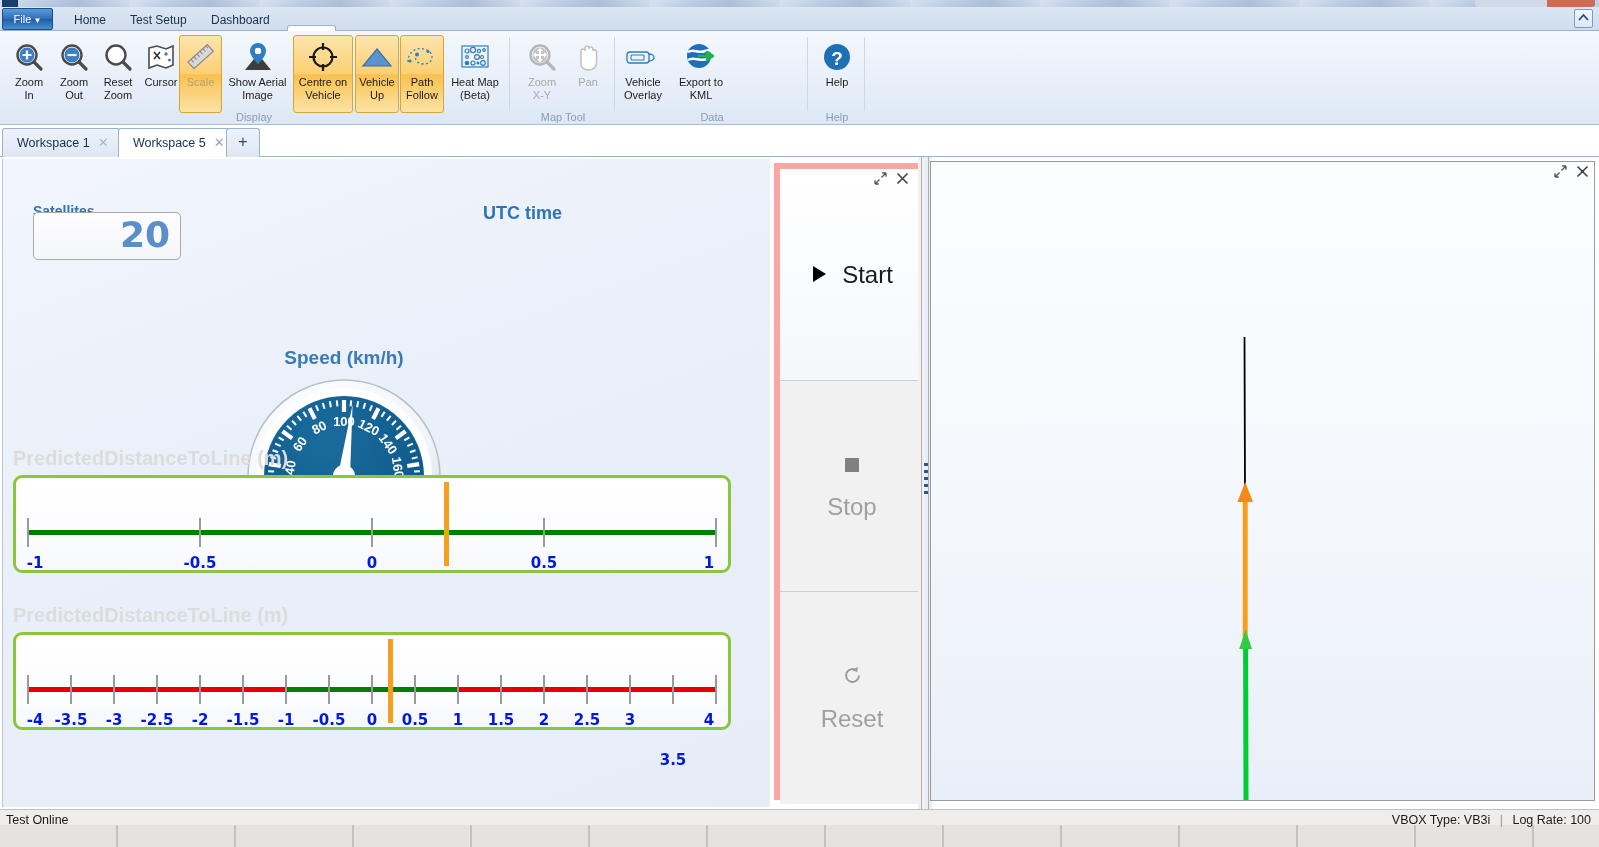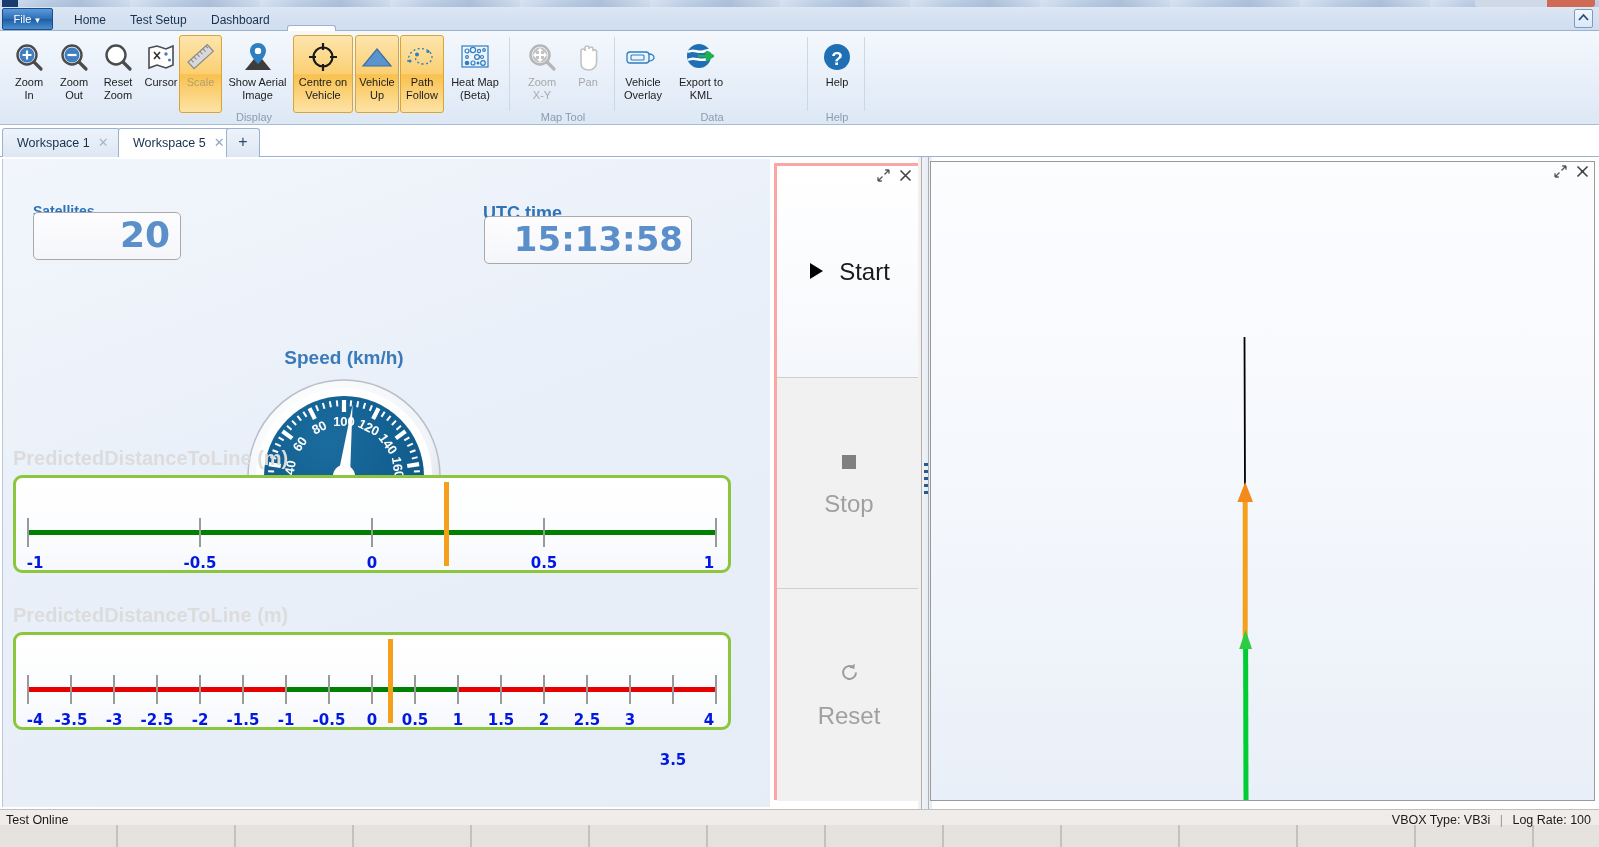--- a/index.html
+++ b/index.html
@@ -179,21 +179,21 @@
   .lg-marker { position:absolute; width:5px; background:#f5a01c; }
   .lg-lbl {
     position:absolute; font-size:15px; color:#0018e0;
     font-family:"DejaVu Sans", sans-serif; font-weight:600;
     text-align:center; transform:translateX(-50%);
   }
 
   
   #runpane {
     position:absolute; left:774px; top:163px; width:146px; height:637px;
-    border:3px solid #fca5a5; background:#a21caf;
+    border:6px solid #fca5a5; background:#a21caf;
   }
   .runbtn {
     position:absolute; left:0; width:144px; height:211px;
     display:flex; align-items:center; justify-content:center; gap:14px;
     font-size:24px; cursor:pointer;
   }
   .runbtn.enabled {
     background:linear-gradient(180deg,#ffffff 0%, #fbfcfe 45%, #f4f7fb 100%);
     color:#1a1a1a;
   }
@@ -566,21 +566,20 @@
           </g>
         <g id="needle">
             <path d="M104.0 98.7 L106.6 26.5 L92.0 97.3 Z" fill="#ffffff"></path>
           </g>
         <circle cx="98" cy="98" r="11" fill="#ffffff"></circle>
         <text x="98" y="148" text-anchor="middle" font-size="25" font-weight="bold" fill="#ffffff" font-family="Liberation Sans, sans-serif">105.1</text>
       </svg>
     </div>
 
     <div class="fieldlbl" style="left:480px; top:32px; font-size:18px;">UTC time</div>
-    <div class="valuebox" style="left:481px; top:57px; width:208px; height:48px; font-size:34px; line-height:44px; padding-right:8px;">15:13:58</div>
 
     <div class="lgauge-title" style="left:10px; top:288px;">PredictedDistanceToLine (m)</div>
     <div class="lgauge" id="lg1" style="left: 10px; top: 316px; width: 718px; height: 98px; border-color: rgb(140, 198, 63);">
         <div class="lg-band" style="left:12px; width:688px; top:52px; background:#008000;"></div>
         <div class="lg-tick" style="left:11px; top:40px; height:29px;"></div>
         <div class="lg-tick" style="left:183px; top:40px; height:29px;"></div>
         <div class="lg-tick" style="left:355px; top:40px; height:29px;"></div>
         <div class="lg-tick" style="left:527px; top:40px; height:29px;"></div>
         <div class="lg-tick" style="left:699px; top:40px; height:29px;"></div>
         <div class="lg-lbl" style="left:19px; top:76px;">-1</div>

